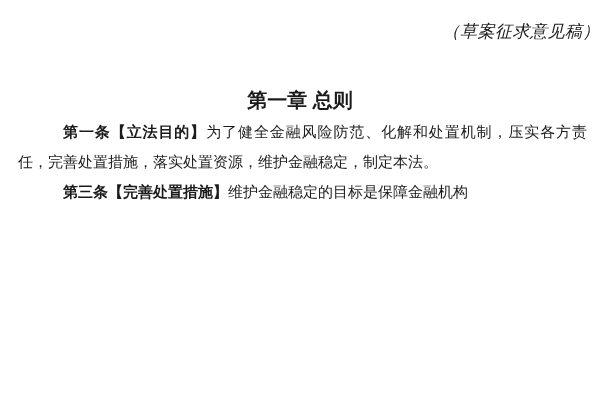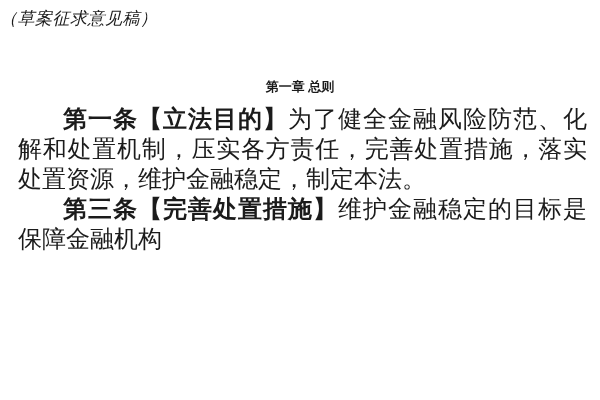--- a/index.html
+++ b/index.html
@@ -16,42 +16,42 @@
     padding-top: 11px;
     height: 30px;
     line-height: 30px;
     text-align: center;
     font-family: "Liberation Sans", sans-serif;
     font-weight: 700;
     font-size: 25px;
     letter-spacing: 0.5px;
   }
   .doc-subtitle {
-    margin-top: 7px;
+    margin-top: 20px;
     height: 24px;
     line-height: 24px;
-    text-align: left;
+    text-align: right;
     font-family: "Liberation Serif", serif;
     font-style: italic;
     font-size: 17px;
     letter-spacing: 0.5px;
   }
   .chapter-heading {
     margin: 43px 0 0 0;
     height: 26px;
     line-height: 26px;
     text-align: center;
     font-family: "Liberation Sans", sans-serif;
     font-weight: 700;
-    font-size: 13px;
+    font-size: 20px;
   }
   .doc-body {
     margin: 4px 13px 0 18px;
     font-family: "Liberation Serif", serif;
-    font-size: 24px;
+    font-size: 15px;
     line-height: 30px;
     text-align: justify;
     text-justify: inter-ideograph;
   }
   .article {
     margin: 0;
     padding: 0;
     text-indent: 45px;
   }
   .lead { font-weight: 700; }

